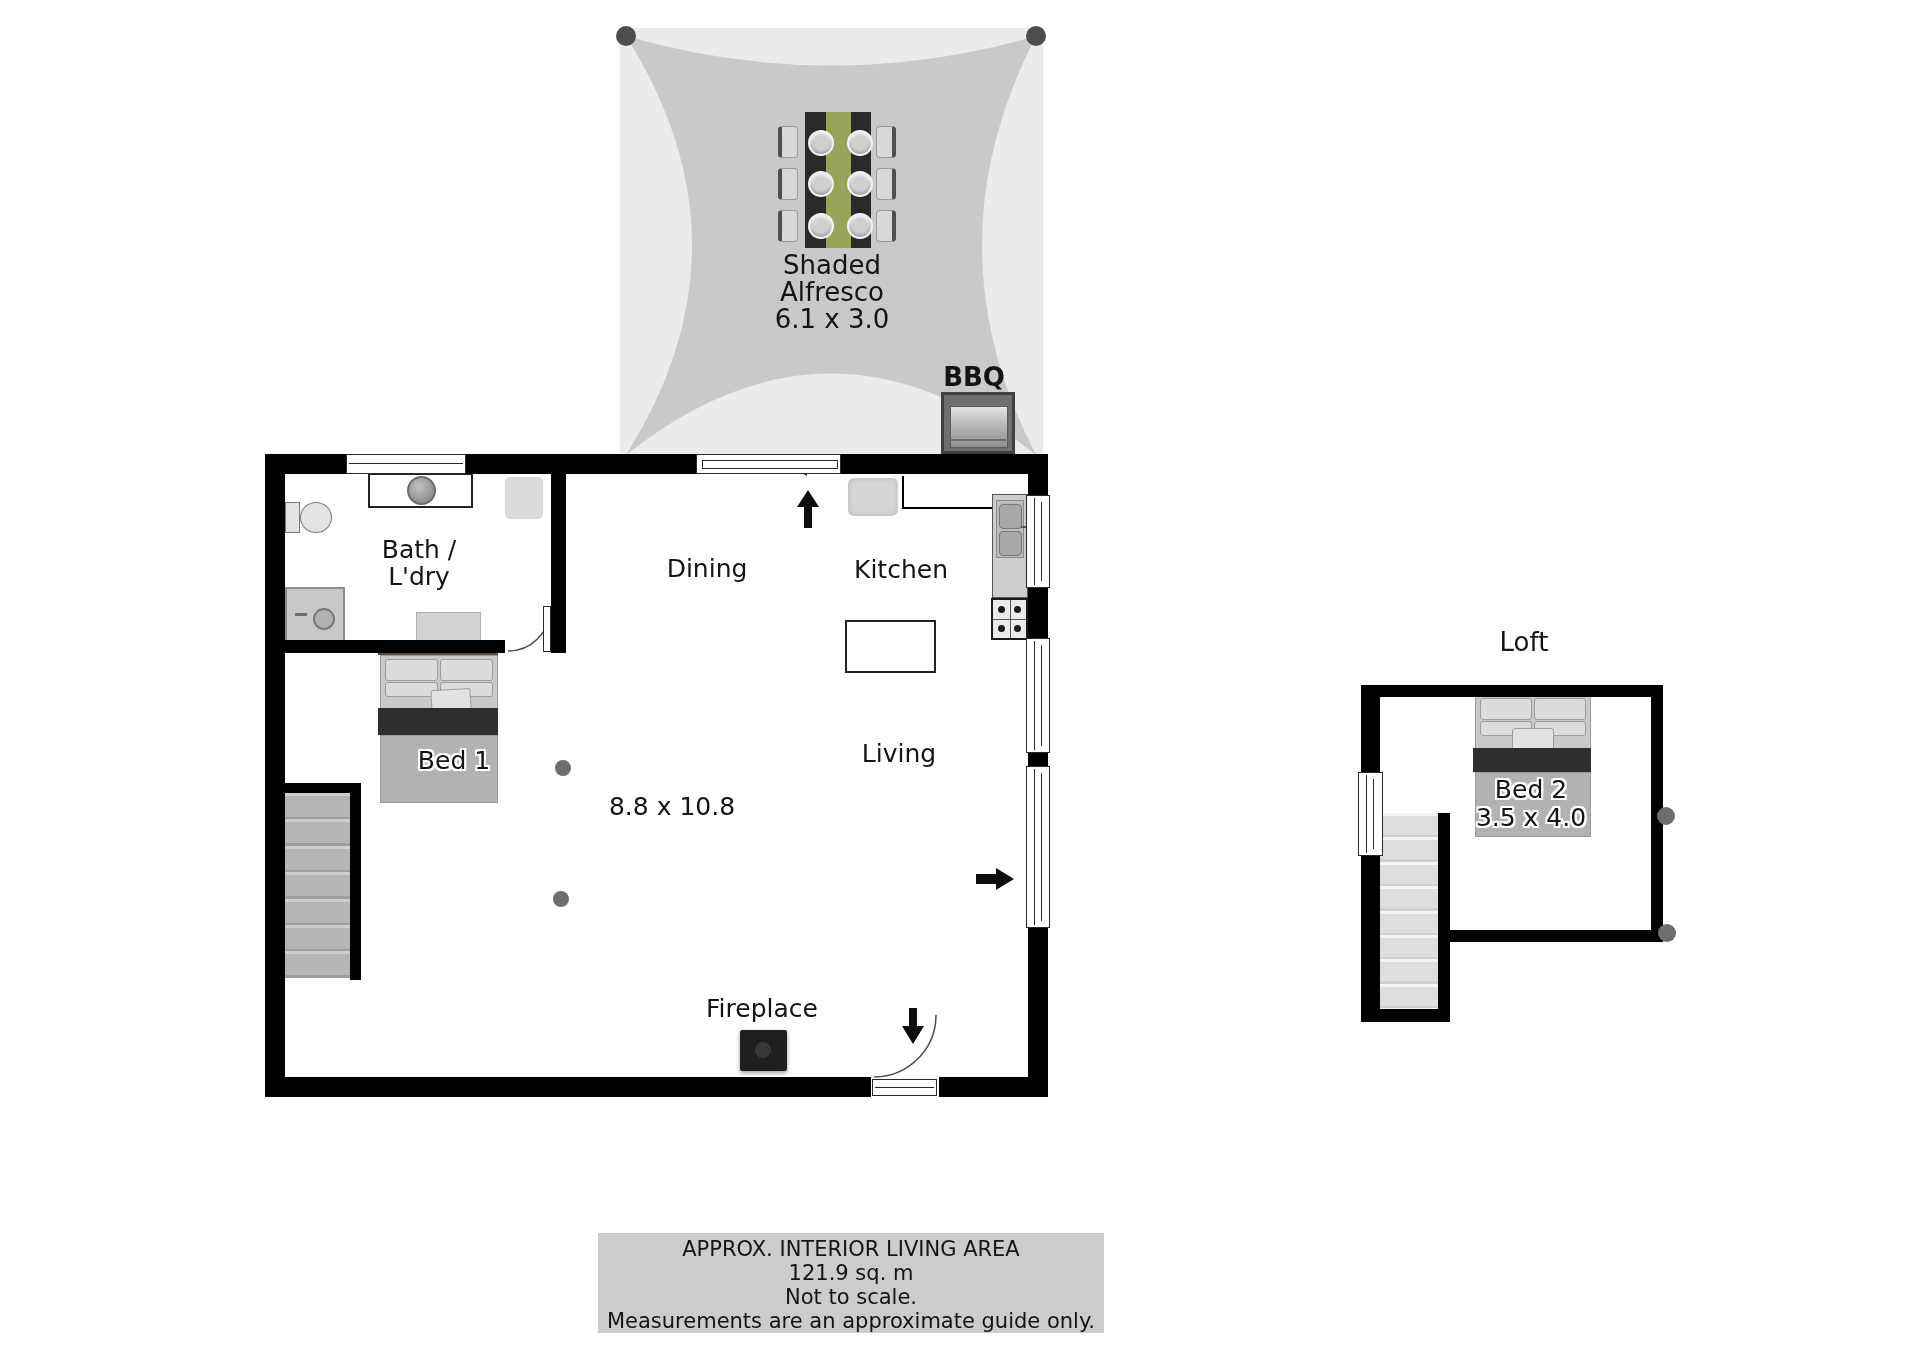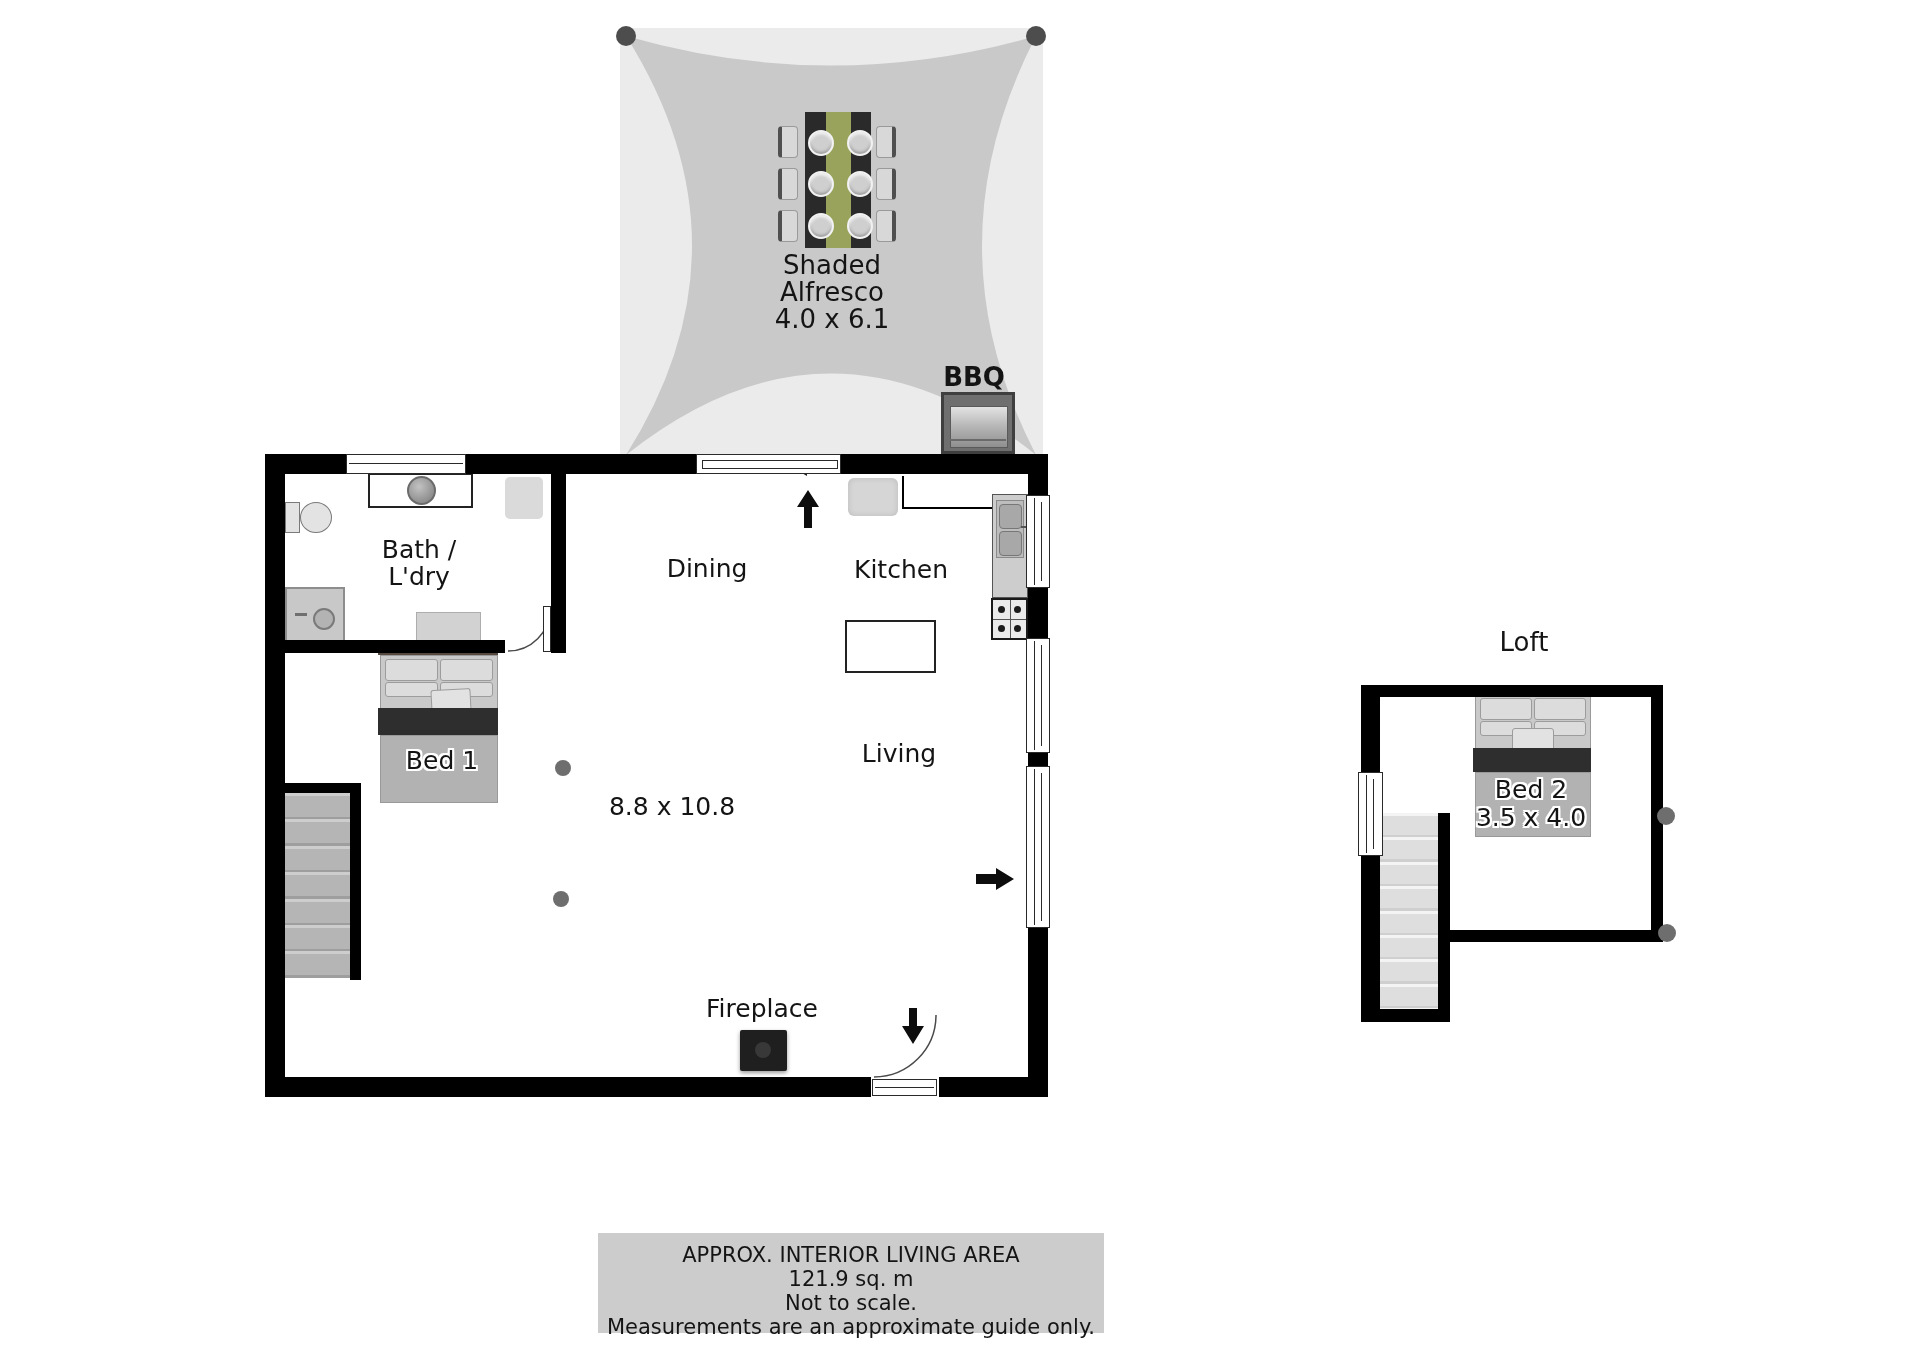--- a/index.html
+++ b/index.html
@@ -15,21 +15,21 @@
   .win-v::after{content:"";position:absolute;top:6px;bottom:6px;left:62%;width:1px;background:#2a2a2a;}
   .dot{position:absolute;border-radius:50%;background:#6e6e6e;z-index:4;}
   .halo{text-shadow:-2px -2px 0 #fff,2px -2px 0 #fff,-2px 2px 0 #fff,2px 2px 0 #fff,-2px 0 0 #fff,2px 0 0 #fff,0 -2px 0 #fff,0 2px 0 #fff;}
   .chair{position:absolute;width:20px;height:32px;background:#d8d8d8;border:1px solid #9a9a9a;border-radius:4px;}
   .chair-l{border-left:4px solid #4f4f4f;}
   .chair-r{border-right:4px solid #4f4f4f;}
   .plate{position:absolute;width:22px;height:22px;border-radius:50%;background:#cfcfcf;border:2px solid #f2f2f2;box-shadow:inset 0 2px 3px rgba(255,255,255,.8), inset 0 -2px 3px rgba(0,0,0,.25);}
   .pillow{position:absolute;background:#dcdcdc;border:1px solid #9c9c9c;border-radius:3px;}
   .stairs-main{position:absolute;z-index:2;background:repeating-linear-gradient(180deg,#cdcdcd 0 3px,#b5b5b5 3px 24px,#9e9e9e 24px 26.4px);}
   .stairs-loft{position:absolute;z-index:2;background:repeating-linear-gradient(180deg,#f4f4f4 0 3px,#dedede 3px 22px,#cfcfcf 22px 24.4px);}
-  .footer-box{position:absolute;z-index:6;background:#cccccc;text-align:center;font-size:21px;line-height:24px;padding-top:10px;box-sizing:border-box;}
+  .footer-box{position:absolute;z-index:6;background:#cccccc;text-align:center;font-size:21px;line-height:24px;padding-top:4px;box-sizing:border-box;}
   .burner{position:absolute;width:7px;height:7px;border-radius:50%;background:#1c1c1c;}
 </style>
 </head>
 <body>
 
 <div id="canvas">
 
   <svg class="abs" style="left:0;top:0;z-index:1" width="1920" height="1358" viewBox="0 0 1920 1358">
     <rect x="612" y="28" width="423" height="428" fill="#ebebeb"></rect>
     <path d="M 618 36 Q 823 95 1028 36 Q 920 246 1028 455 Q 823 292 618 455 Q 750 246 618 36 Z" fill="#c9c9c9"></path>
@@ -167,33 +167,33 @@
       <div class="pillow" style="left:58px;top:26px;width:50px;height:13px;"></div>
       <div class="pillow" style="left:36px;top:33px;width:40px;height:22px;background:#e2e2e2;"></div>
     </div>
     <div class="abs" style="left:0;top:60px;width:118px;height:24px;background:#2e2e2e;"></div>
     <div class="abs" style="left:2px;top:84px;width:114px;height:63px;background:#b2b2b2;border:1px solid #999;"></div>
   </div>
 
   <div class="lbl" style="left:724px;top:252px;width:200px;font-size:26px;">
     <div>Shaded</div>
     <div>Alfresco</div>
-    <div>4.0 x 6.1</div>
+    <div>6.1 x 3.0</div>
   </div>
   <div class="lbl" style="left:896px;top:364px;width:140px;font-size:26px;font-weight:bold;">BBQ</div>
 
   <div class="lbl" style="left:341px;top:536px;width:140px;">
     <div>Bath /</div>
     <div>L'dry</div>
   </div>
   <div class="lbl" style="left:629px;top:555px;width:140px;">Dining</div>
   <div class="lbl" style="left:823px;top:556px;width:140px;">Kitchen</div>
   <div class="lbl" style="left:821px;top:740px;width:140px;">Living</div>
   <div class="lbl" style="left:594px;top:793px;width:140px;">8.8 x 10.8</div>
-  <div class="lbl halo" style="left:364px;top:747px;width:140px;z-index:6;">Bed 1</div>
+  <div class="lbl halo" style="left:376px;top:747px;width:140px;z-index:6;">Bed 1</div>
   <div class="lbl" style="left:684px;top:995px;width:140px;">Fireplace</div>
 
   <div class="lbl" style="left:1446px;top:629px;width:140px;font-weight:normal;font-size:26px;">Loft</div>
   <div class="lbl halo" style="left:1453px;top:776px;width:140px;">Bed 2</div>
   <div class="lbl halo" style="left:1453px;top:804px;width:140px;text-align:center;">3.5 x 4.0</div>
 
   <div class="footer-box" style="left:590px;top:1233px;width:506px;height:100px;">
     <div>APPROX. INTERIOR LIVING AREA</div>
     <div>121.9 sq. m</div>
     <div>Not to scale.</div>

